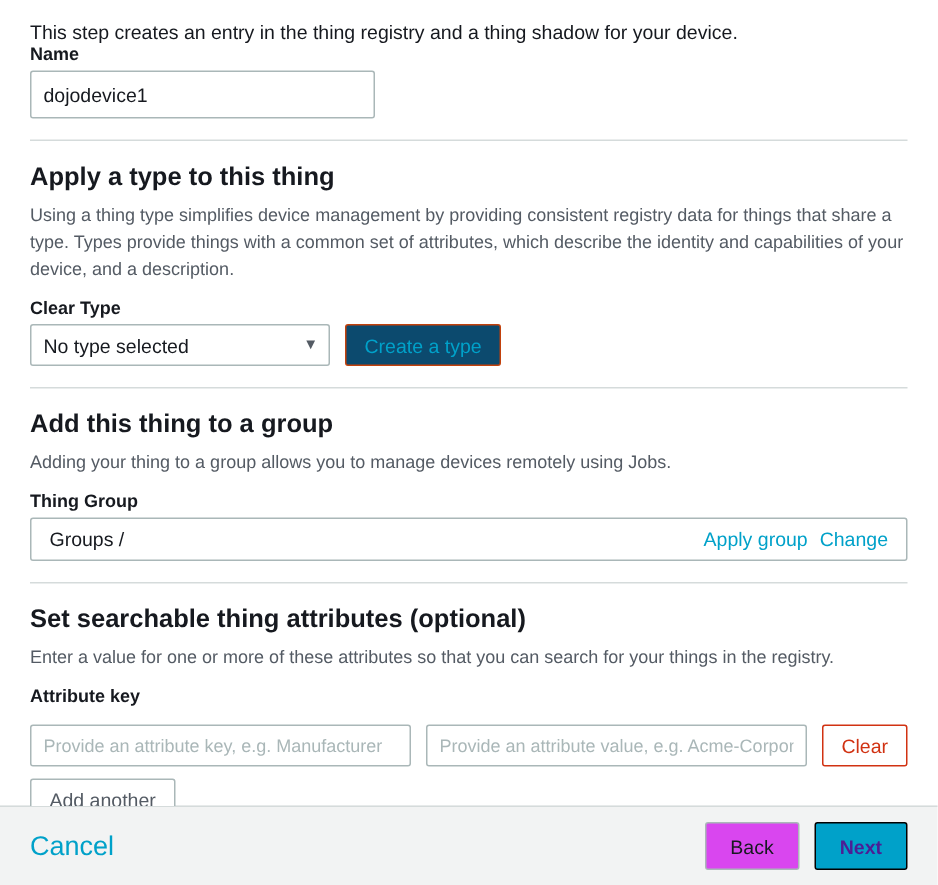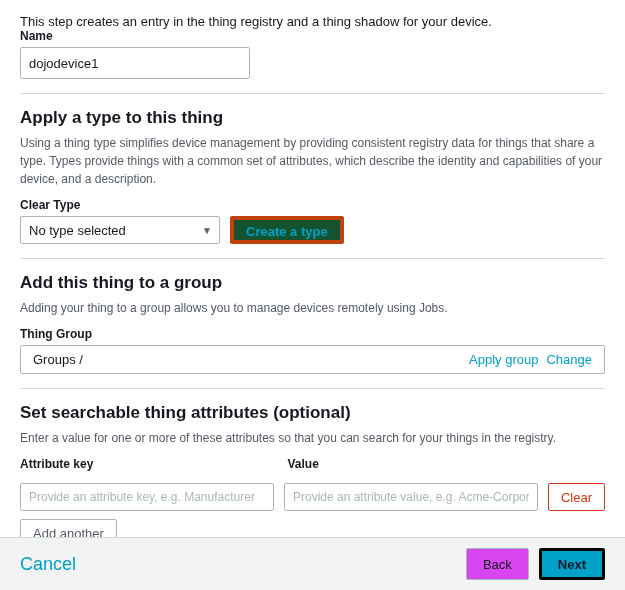--- a/index.html
+++ b/index.html
@@ -88,28 +88,27 @@
       right: 8px;
       top: 50%;
       transform: translateY(-50%);
       pointer-events: none;
       color: #545b64;
       font-size: 10px;
     }
     .btn-outline {
       height: 28px;
       padding: 4px 12px;
-      border: 4px solid #c2410c;
-      border-radius: 2px;
-      background: #14532d;
+      border: 1px solid #c2410c;
+      border-radius: 2px;
+      background: #0c4a6e;
       color: #00a1c9;
       font-size: 13px;
       cursor: pointer;
       white-space: nowrap;
-      font-weight: bold;
     }
     .btn-outline-red {
       height: 28px;
       padding: 4px 12px;
       border: 1px solid #d13212;
       border-radius: 2px;
       background: #fff;
       color: #d13212;
       font-size: 13px;
       cursor: pointer;
@@ -195,24 +194,24 @@
       border: 1px solid #aab7b8;
       border-radius: 2px;
       background: #d946ef;
       color: #16191f;
       font-size: 13px;
       cursor: pointer;
     }
     .btn-next {
       height: 32px;
       padding: 6px 16px;
-      border: 3px solid #000000;
+      border: 1px solid #000000;
       border-radius: 2px;
       background: #00a1c9;
-      color: #0f172a;
+      color: #4c1d95;
       font-size: 13px;
       cursor: pointer;
       font-weight: 600;
     }
   </style>
 </head>
 <body>
 
 <div class="page-wrapper">
   <div class="content-area">
@@ -258,23 +257,20 @@
 
     <hr class="divider">
 
     <div class="section">
       <div class="section-title">Set searchable thing attributes (optional)</div>
       <p class="section-desc">Enter a value for one or more of these attributes so that you can search for your things in the registry.</p>
       <div class="attributes-row">
         <div style="flex:1;">
           <div class="field-label">Attribute key</div>
         </div>
-        <div style="flex:1; padding-left:10px;">
-          <div class="field-label">Value</div>
-        </div>
         <div style="width:60px;"></div>
       </div>
       <div class="attributes-row">
         <input type="text" class="attr-input" placeholder="Provide an attribute key, e.g. Manufacturer" style="">
         <input type="text" class="attr-input" placeholder="Provide an attribute value, e.g. Acme-Corporation" style="">
         <button class="btn-outline-red">Clear</button>
       </div>
       <button class="add-another-btn">Add another</button>
     </div>
 

